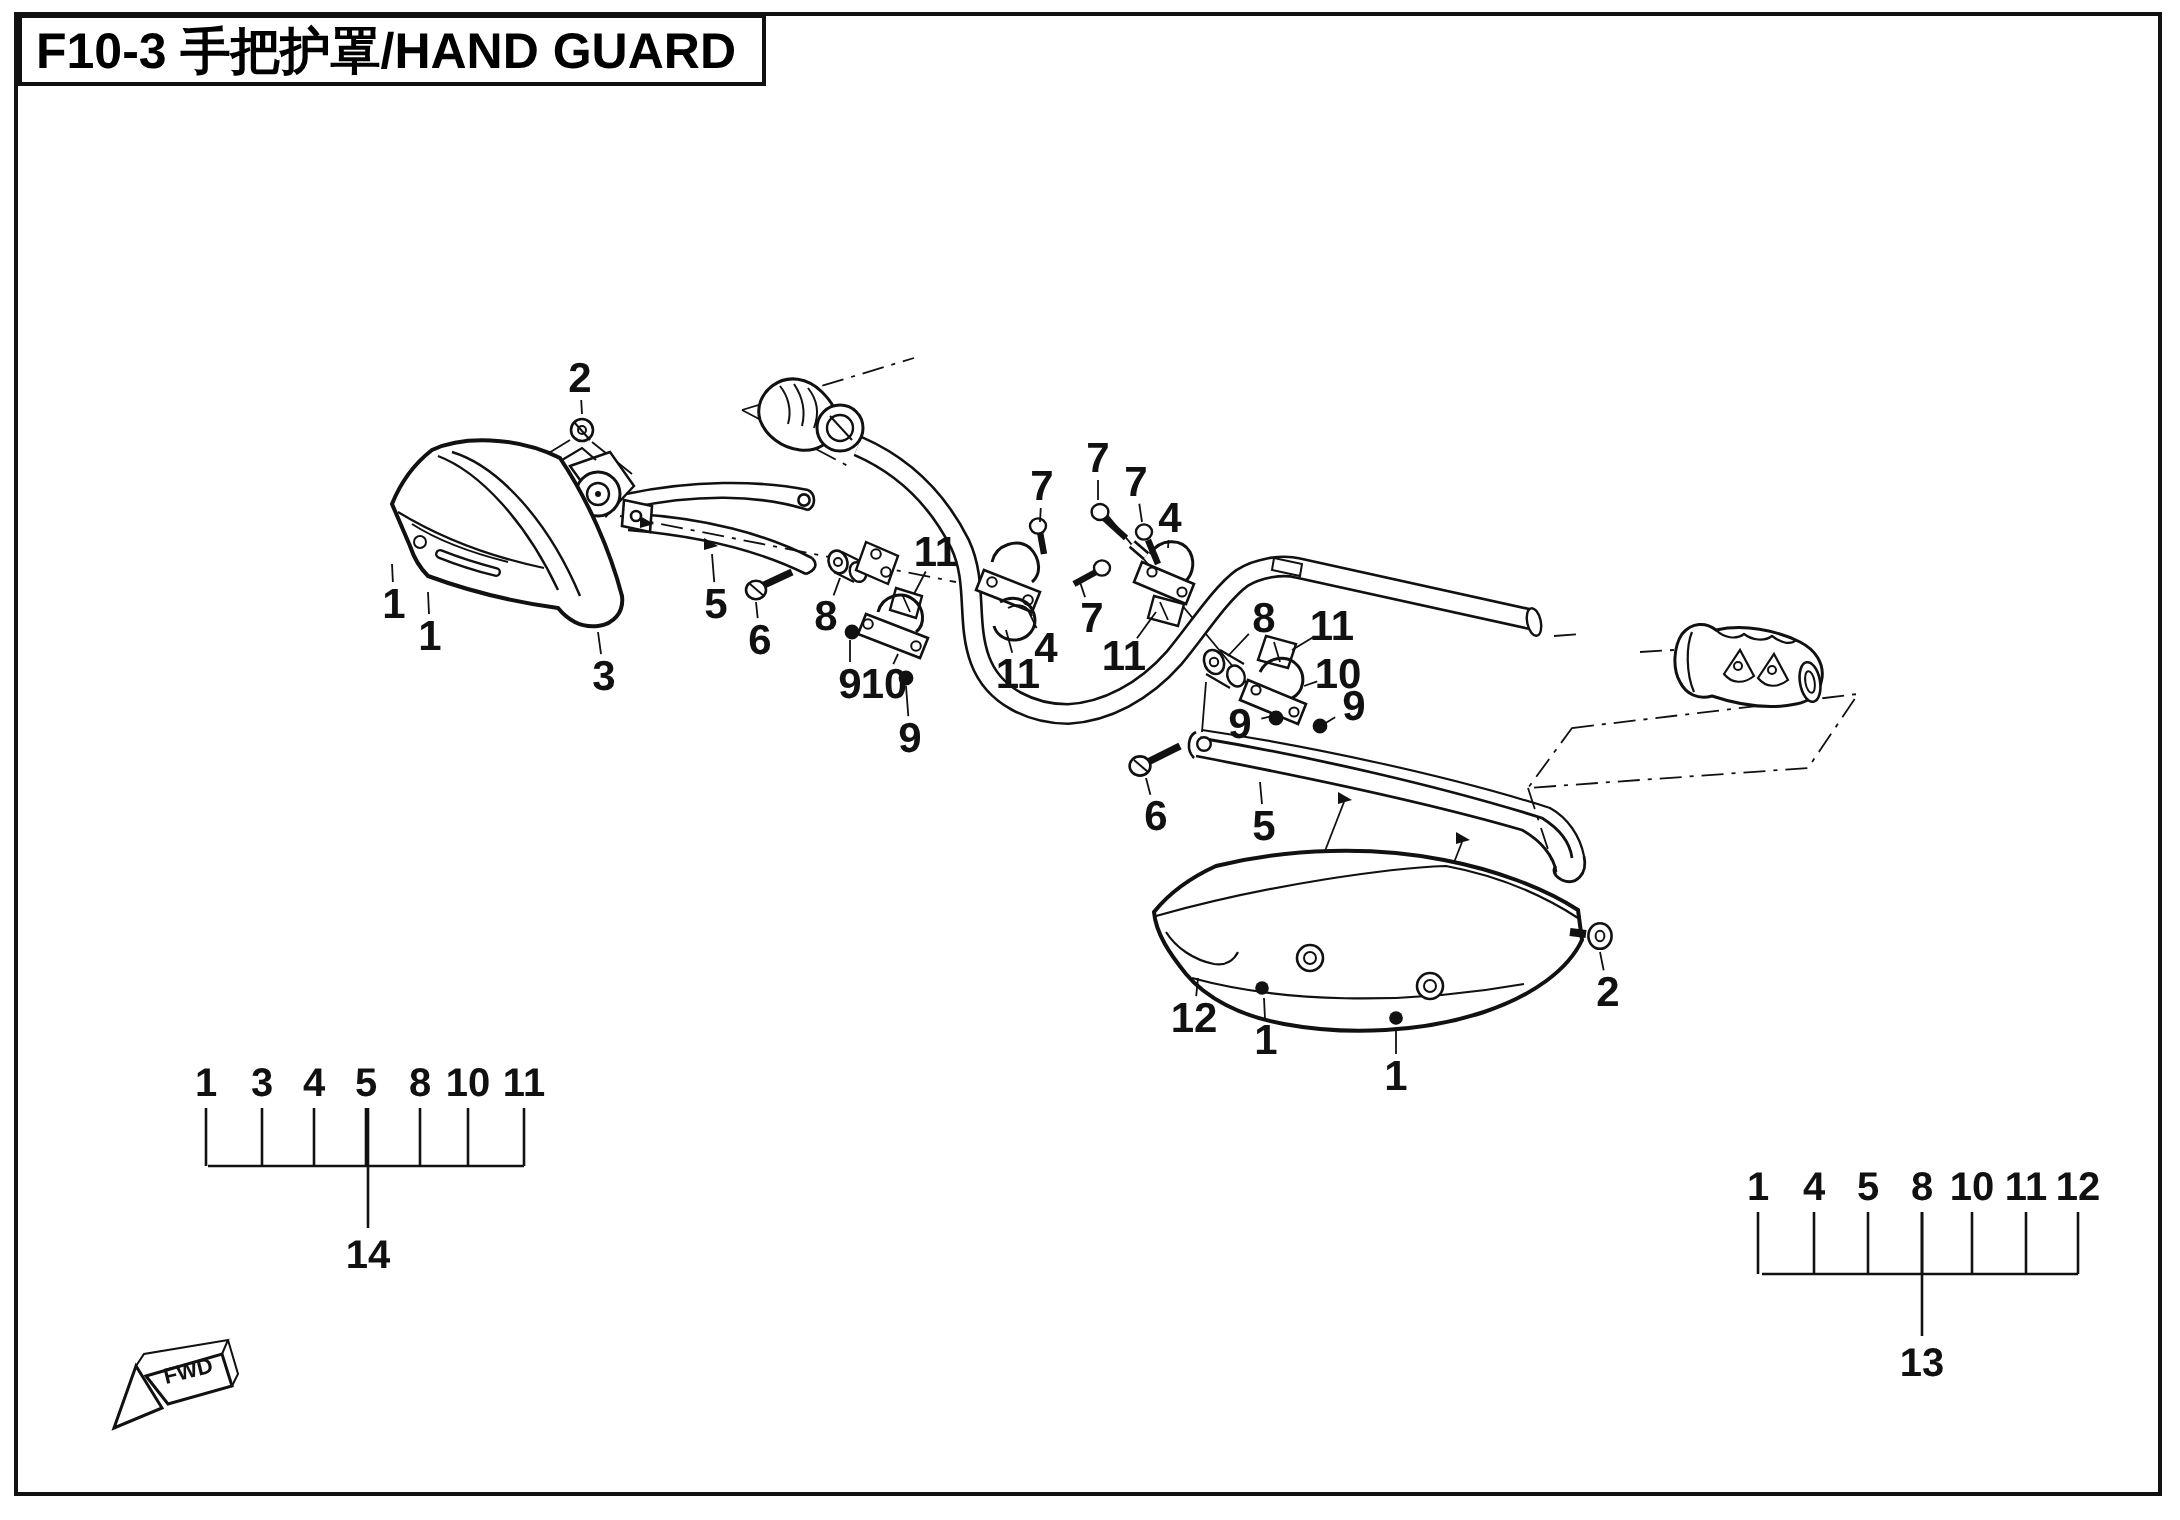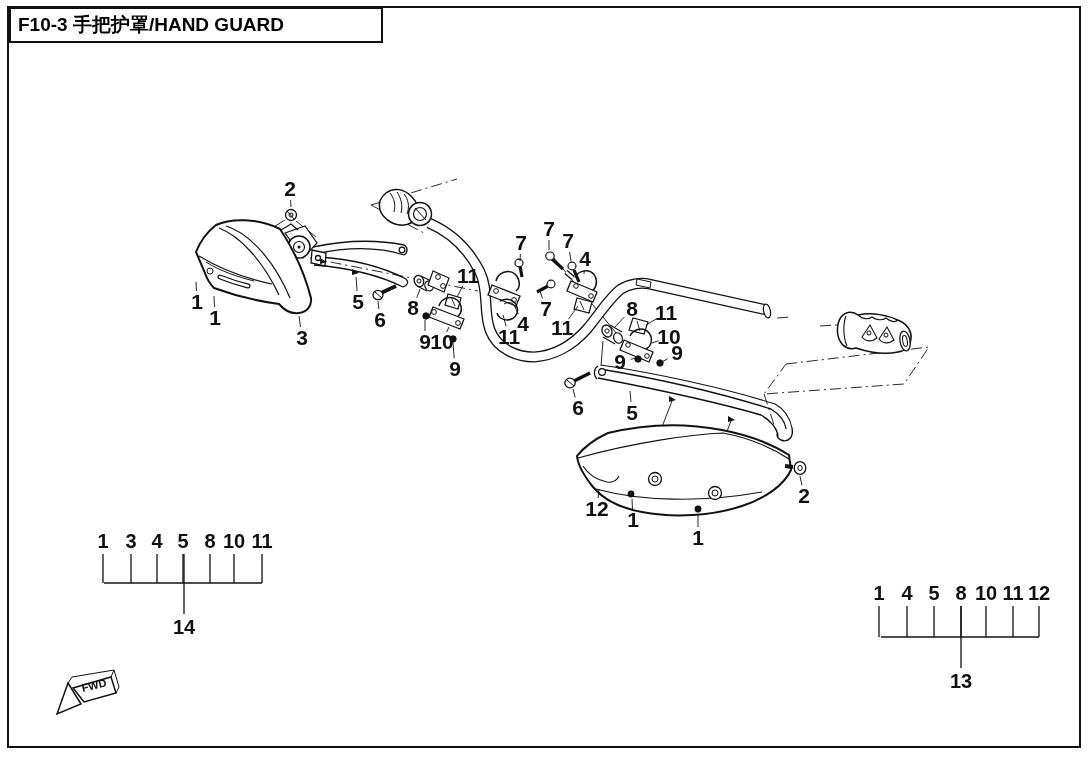--- a/index.html
+++ b/index.html
@@ -3,21 +3,21 @@
 <meta charset="utf-8">
 <style>
   html,body{margin:0;padding:0;background:#ffffff;}
   .page{position:relative;width:1090px;height:760px;background:#fff;overflow:hidden;
         font-family:"Liberation Sans",sans-serif;}
   .frame{position:absolute;left:7px;top:6px;width:1074px;height:742px;
          border:2px solid #111;box-sizing:border-box;}
   .title-box{position:absolute;left:9px;top:7px;width:374px;height:36px;
              border:2px solid #111;box-sizing:border-box;background:#fff;
              display:flex;align-items:center;padding-left:7px;
-             font-size:19px;font-weight:bold;color:#000;white-space:nowrap;}
+             font-size:25px;font-weight:bold;color:#000;white-space:nowrap;}
   svg.art{position:absolute;left:0;top:0;}
   .callout{font-family:"Liberation Sans",sans-serif;font-weight:bold;font-size:21px;
            fill:#111;text-anchor:middle;}
   .legend-num{font-family:"Liberation Sans",sans-serif;font-weight:bold;font-size:20px;
               fill:#111;text-anchor:middle;}
   .fwd-label{font-family:"Liberation Sans",sans-serif;font-weight:bold;font-size:11px;fill:#111;
              text-anchor:middle;}
   .leader{stroke:#111;stroke-width:0.9;}
   .legend-line{stroke:#111;stroke-width:1.3;}
   .dd{stroke:#111;stroke-width:0.9;fill:none;stroke-dasharray:11 4 2 4;}

